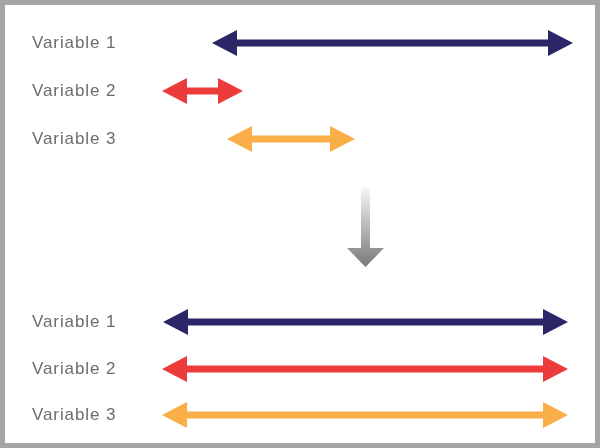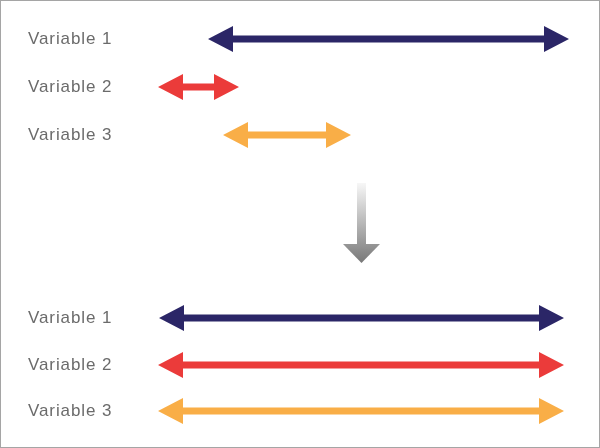--- a/index.html
+++ b/index.html
@@ -8,21 +8,21 @@
     width: 600px;
     height: 448px;
     background: #ffffff;
     font-family: "Liberation Sans", sans-serif;
   }
   .canvas {
     position: relative;
     width: 600px;
     height: 448px;
     box-sizing: border-box;
-    border: 1px solid #b91c1c;
+    border: 5px solid #b91c1c;
     background: #ffffff;
     overflow: hidden;
     padding-left: 44px;
   }
   .row {
     position: absolute;
     left: 0;
     width: 100%;
     height: 46px;
   }

